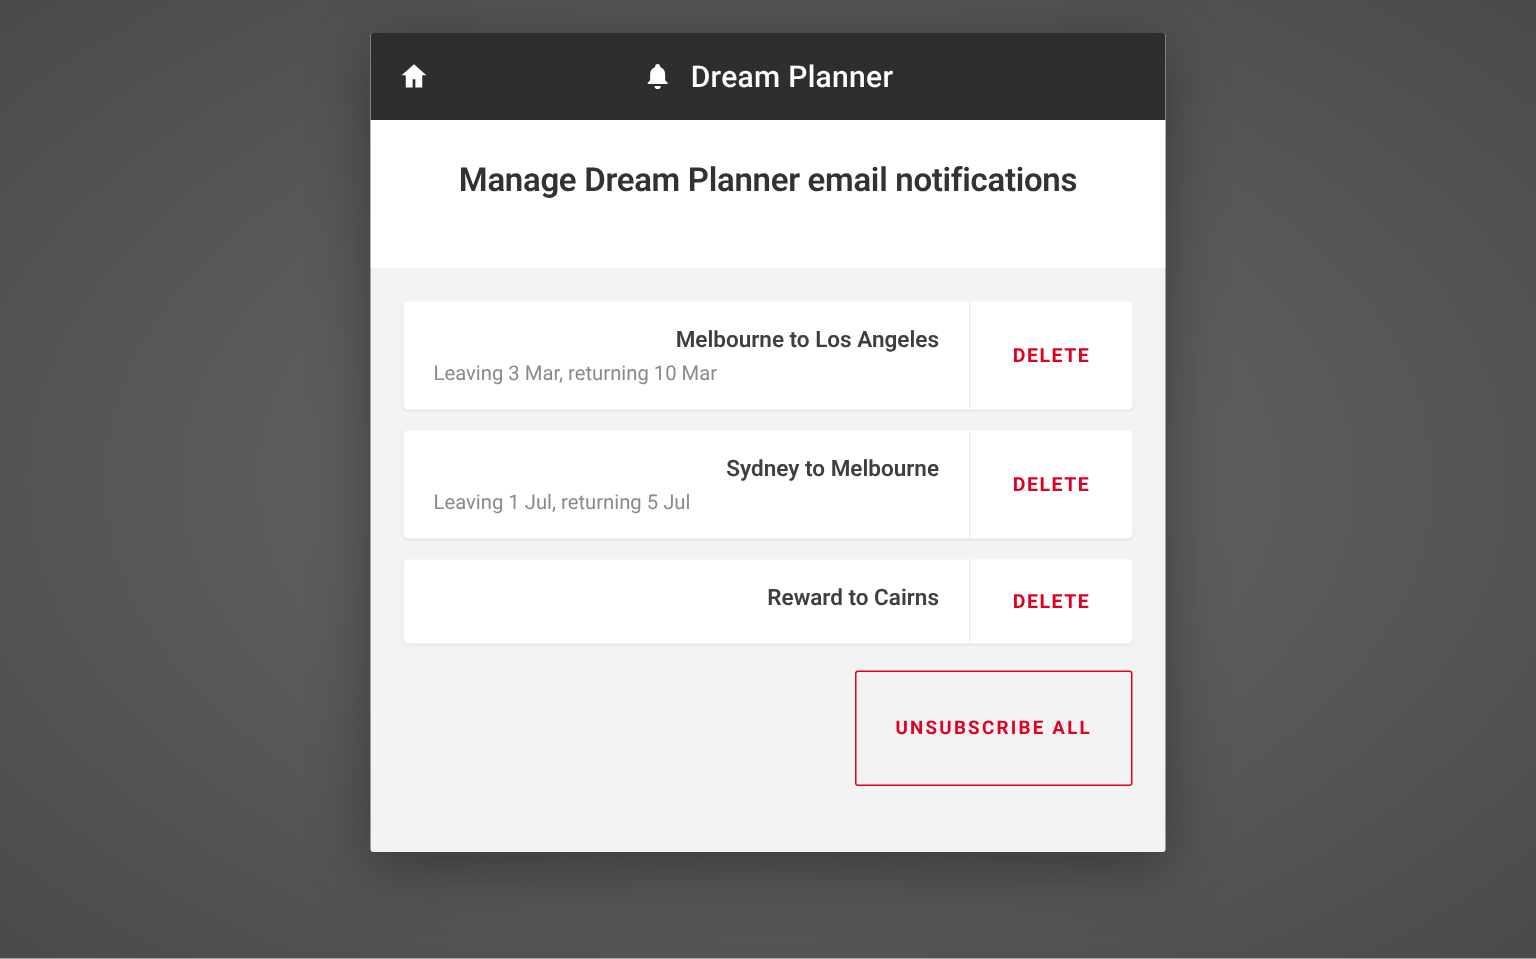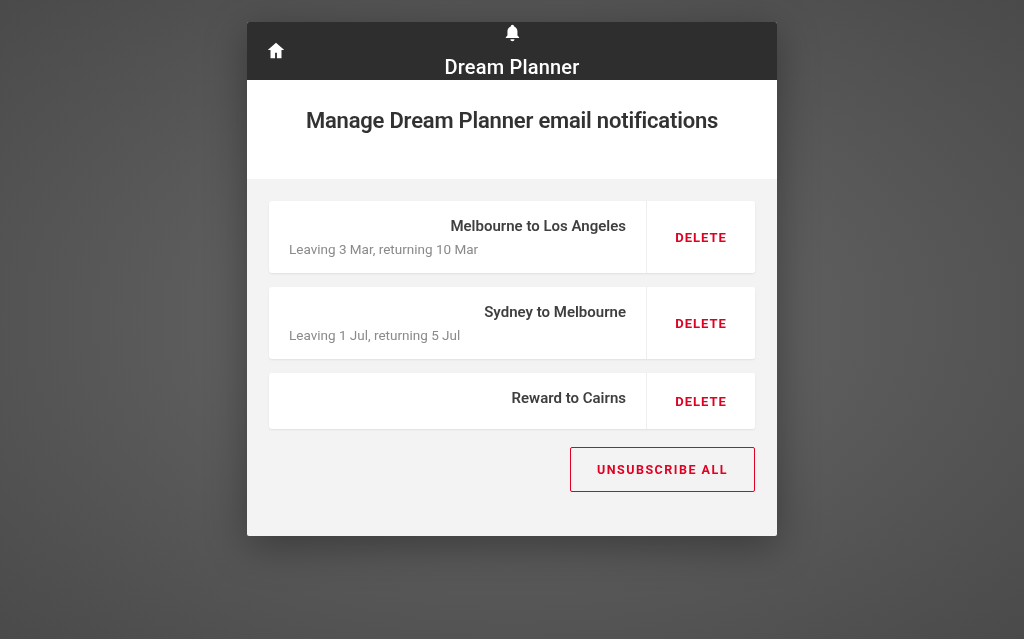--- a/index.html
+++ b/index.html
@@ -38,21 +38,20 @@
       width: 22px;
       height: 22px;
     }
     .title-wrap {
       position: absolute;
       left: 50%;
       transform: translateX(-50%);
       display: flex;
       align-items: center;
       gap: 12px;
-      flex-direction: column;
     }
     .bell-icon {
       color: #fff;
       width: 20px;
       height: 20px;
     }
     .header-title {
       color: #fff;
       font-size: 20px;
       font-weight: 500;
@@ -122,21 +121,21 @@
       justify-content: flex-end;
       padding: 4px 0 22px;
     }
     .unsub-btn {
       background: transparent;
       border: 1.5px solid #e00022;
       color: #e00022;
       font-weight: 700;
       font-size: 12.5px;
       letter-spacing: 1.5px;
-      padding: 14px 26px;
+      padding: 30px 26px;
       cursor: pointer;
       border-radius: 2px;
     }
     svg { display: block; }
   </style>
 </head>
 <body>
 
 <div class="card">
   <div class="header">

